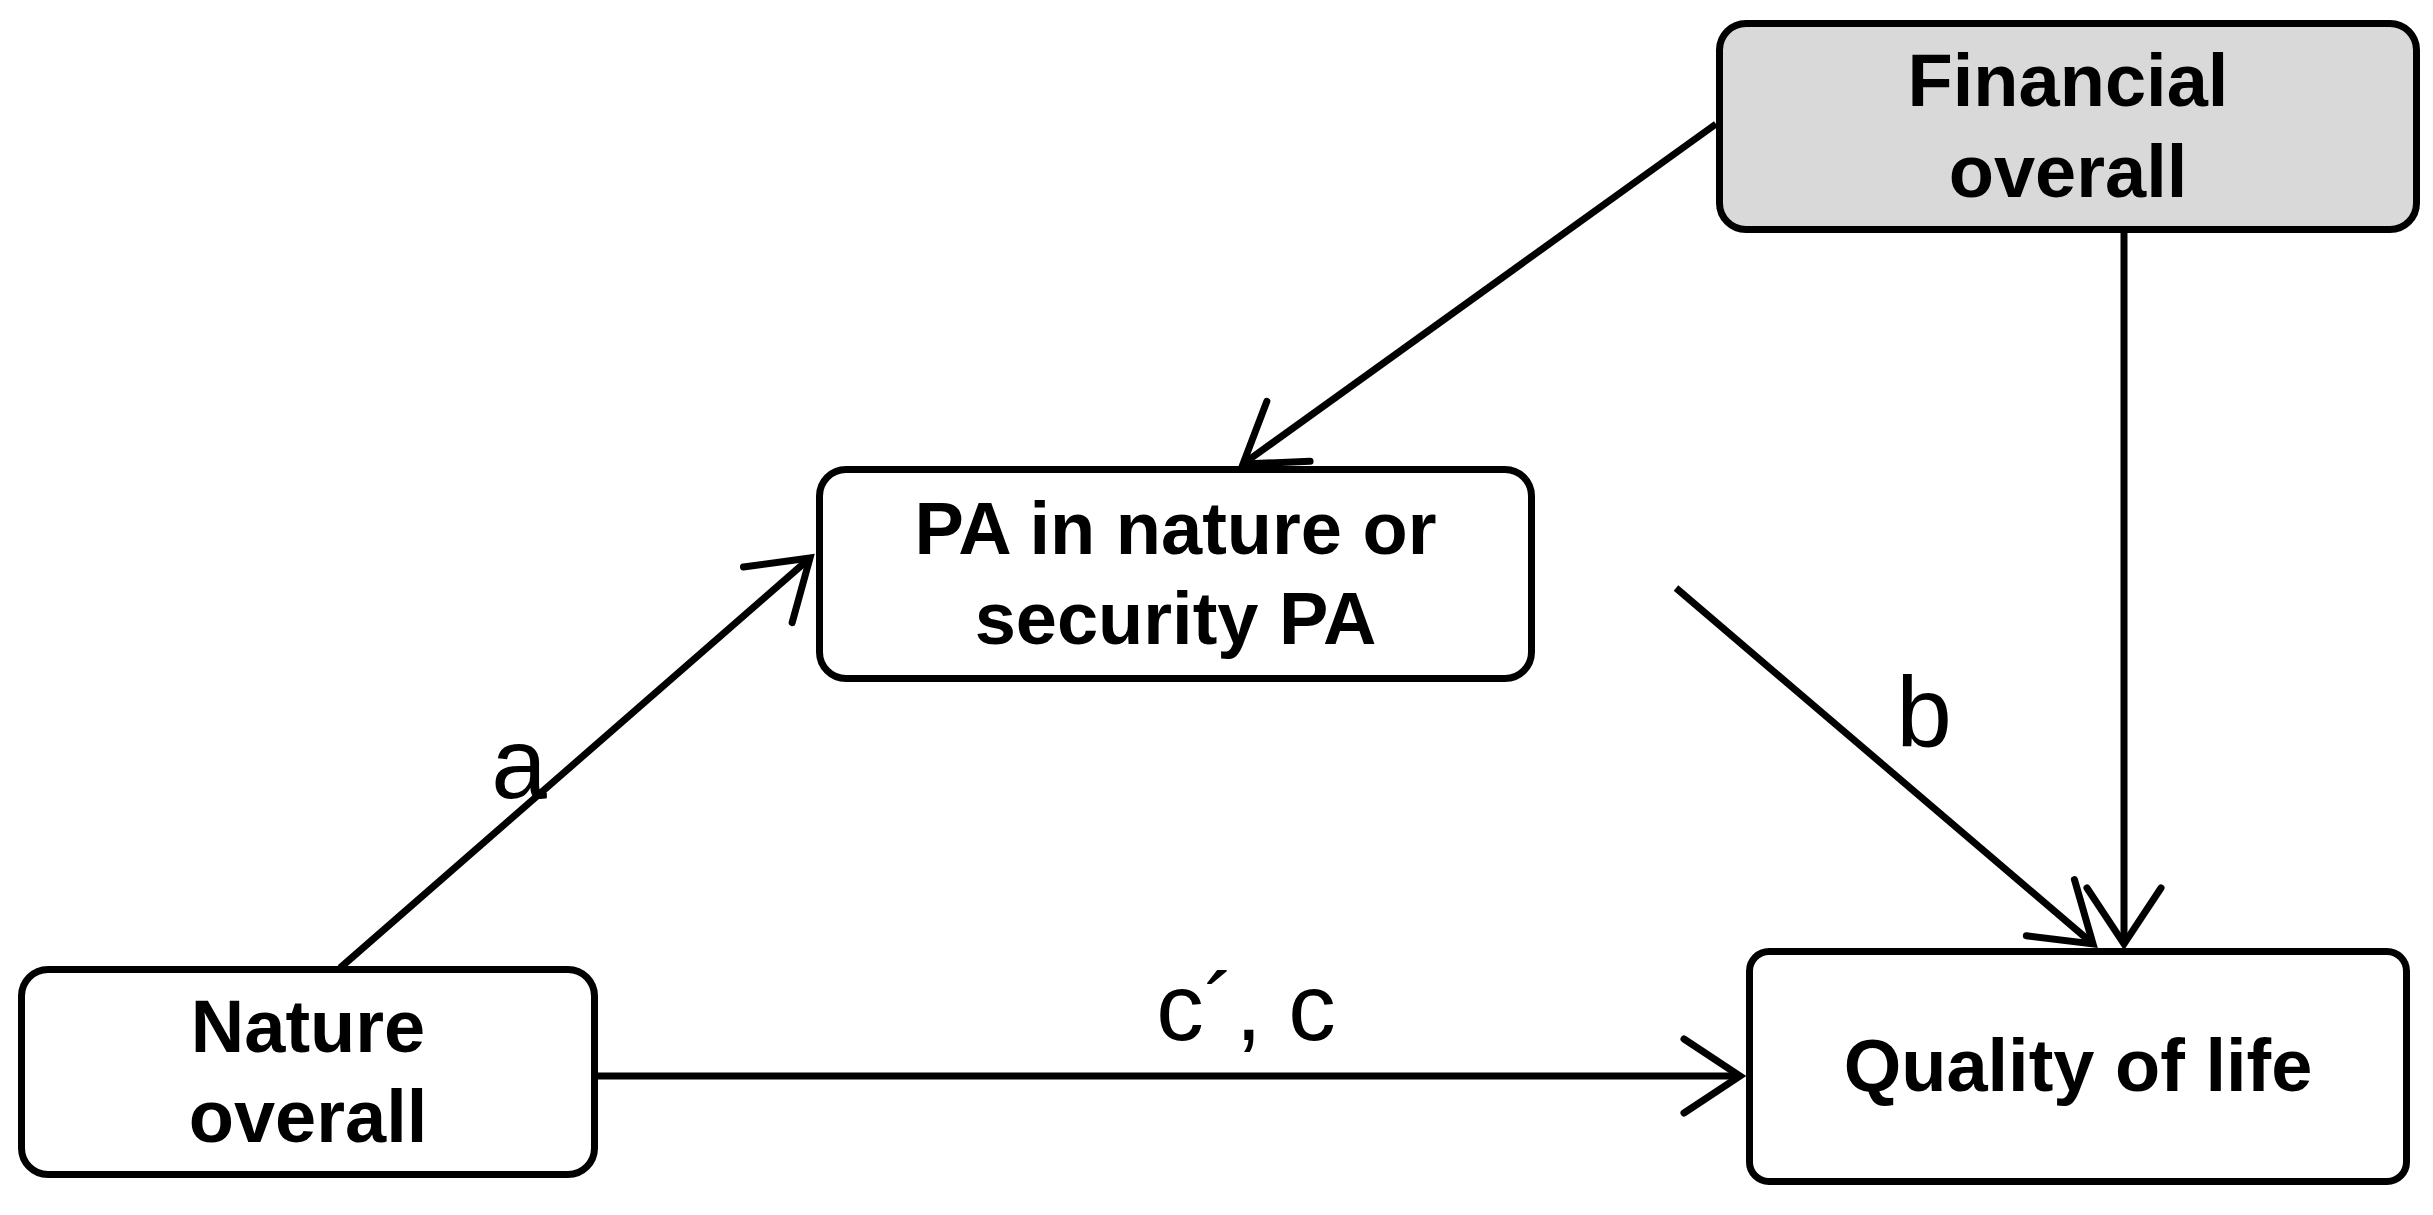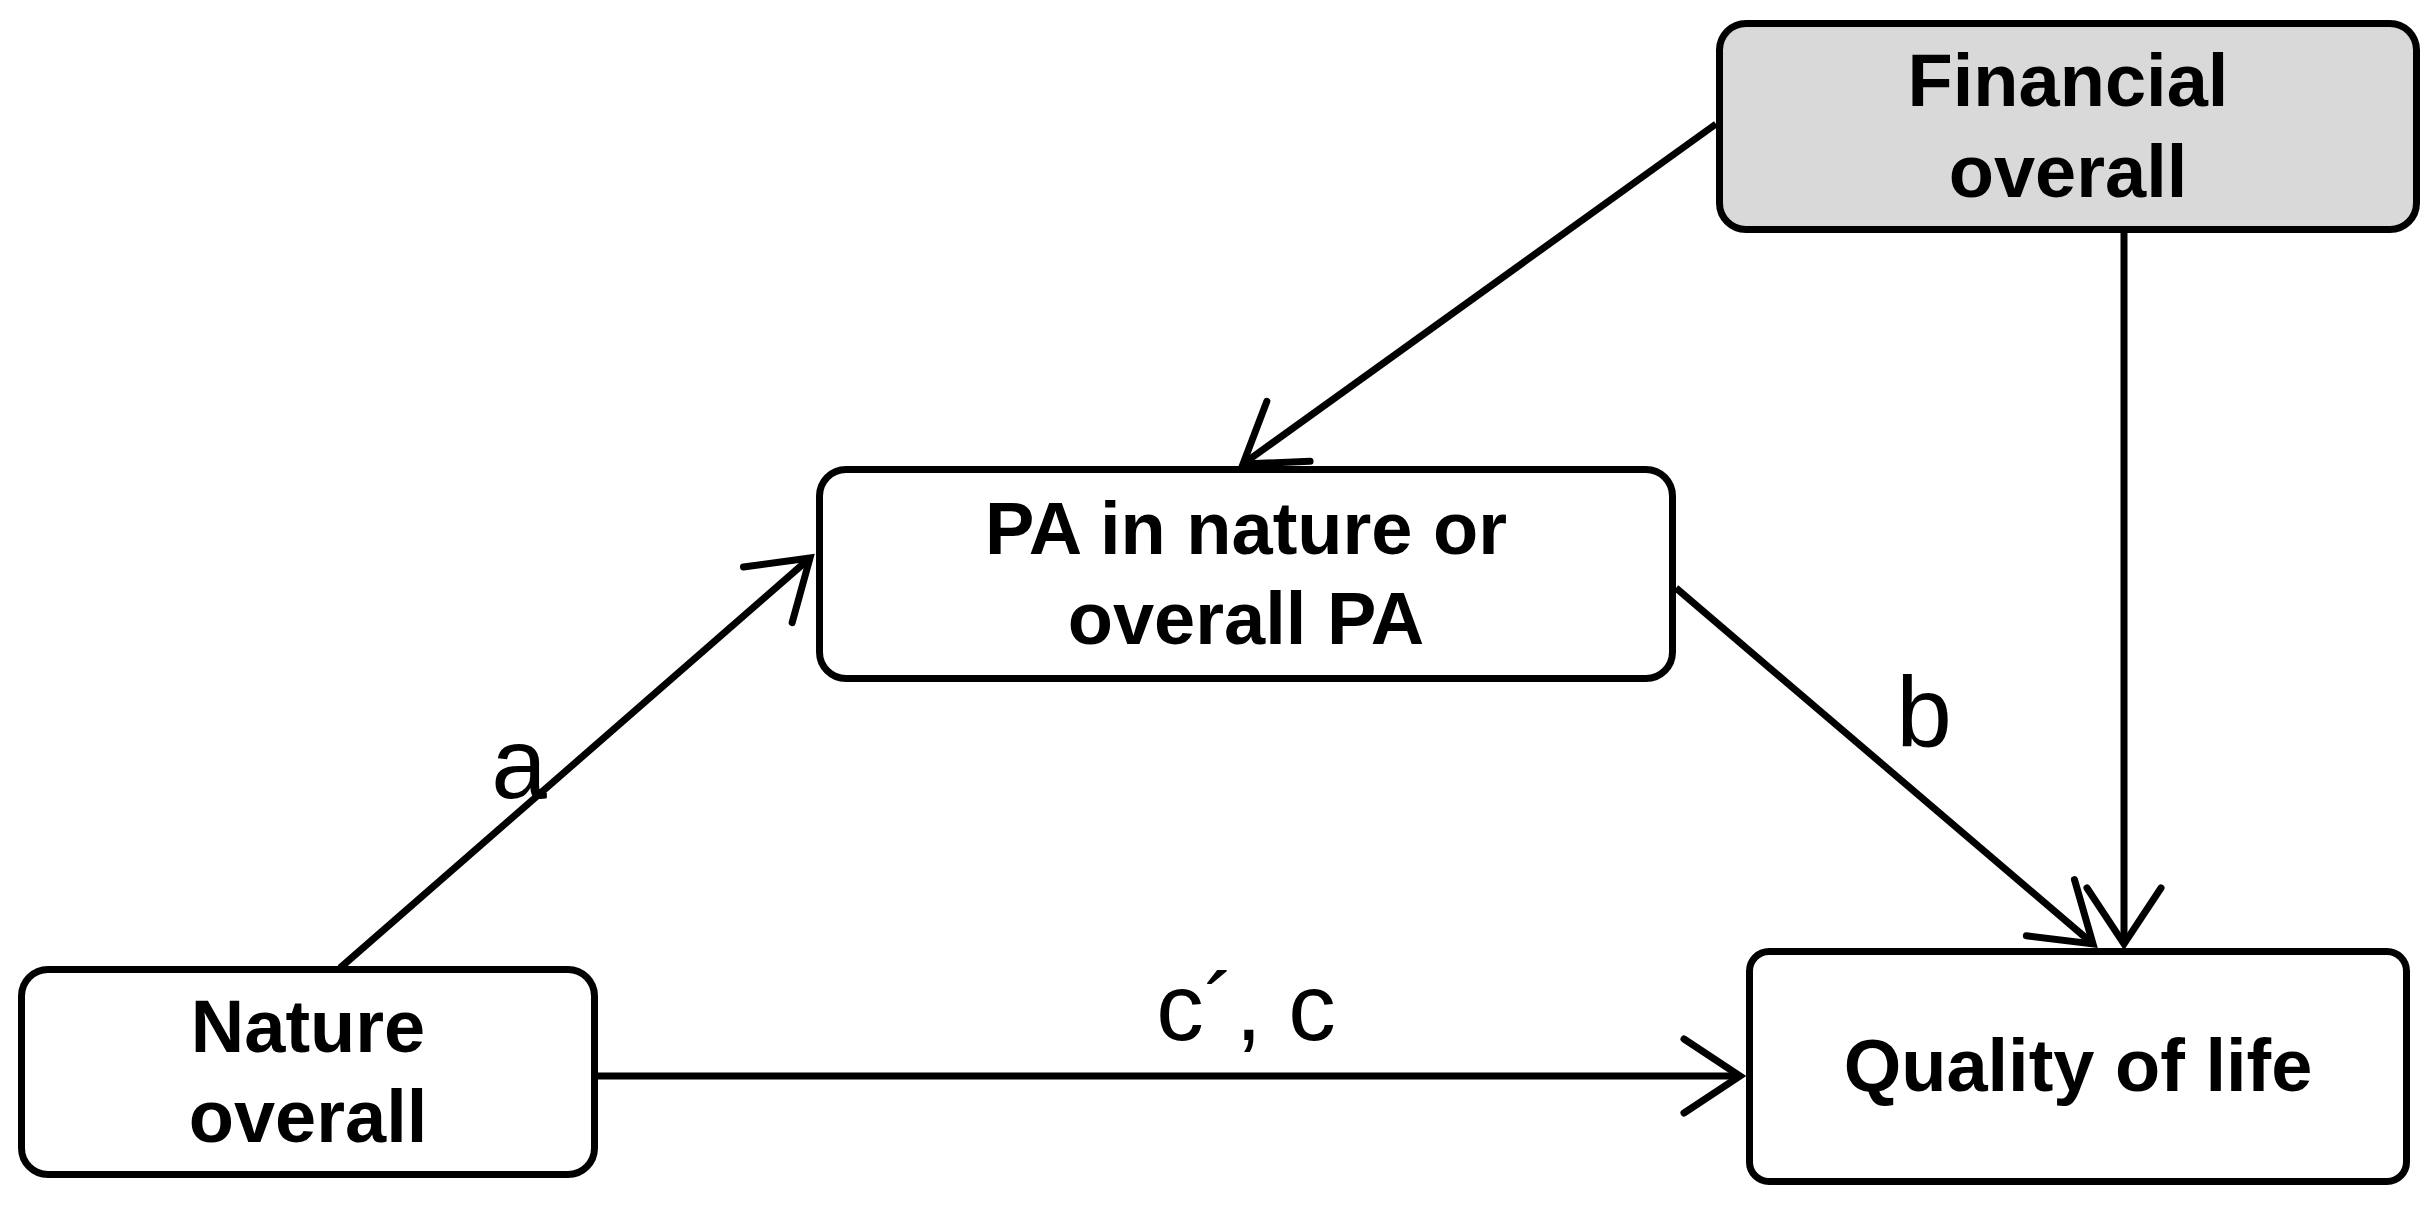--- a/index.html
+++ b/index.html
@@ -27,21 +27,21 @@
     text-align: center;
     font-weight: bold;
     font-size: 74px;
     line-height: 1.22;
     color: #000000;
     background: #ffffff;
   }
   .node span { display: block; white-space: nowrap; }
 
   #node-financial { left: 1716px; top: 20px;  width: 704px; height: 213px; }
-  #node-pa        { left: 816px;  top: 466px; width: 860px; height: 216px; }
+  #node-pa        { left: 816px;  top: 466px; width: 719px; height: 216px; }
   #node-nature    { left: 18px;   top: 966px; width: 580px; height: 212px; }
   #node-qol       { left: 1746px; top: 948px; width: 664px; height: 237px; border-radius: 23px; }
 
   #edges-overlay {
     position: absolute;
     left: 0; top: 0;
     width: 2433px;
     height: 1215px;
     pointer-events: none;
   }
@@ -62,21 +62,21 @@
 
 <div id="canvas">
 
   <div class="node" id="node-financial" style="background-color: rgb(217, 217, 217);">
     <span>Financial</span>
     <span>overall</span>
   </div>
 
   <div class="node" id="node-pa" style="background-color: rgb(255, 255, 255);">
     <span>PA in nature or</span>
-    <span>overall PA</span>
+    <span>security PA</span>
   </div>
 
   <div class="node" id="node-nature" style="background-color: rgb(255, 255, 255);">
     <span>Nature</span>
     <span>overall</span>
   </div>
 
   <div class="node" id="node-qol" style="background-color: rgb(255, 255, 255);">
     <span>Quality of life</span>
   </div>

